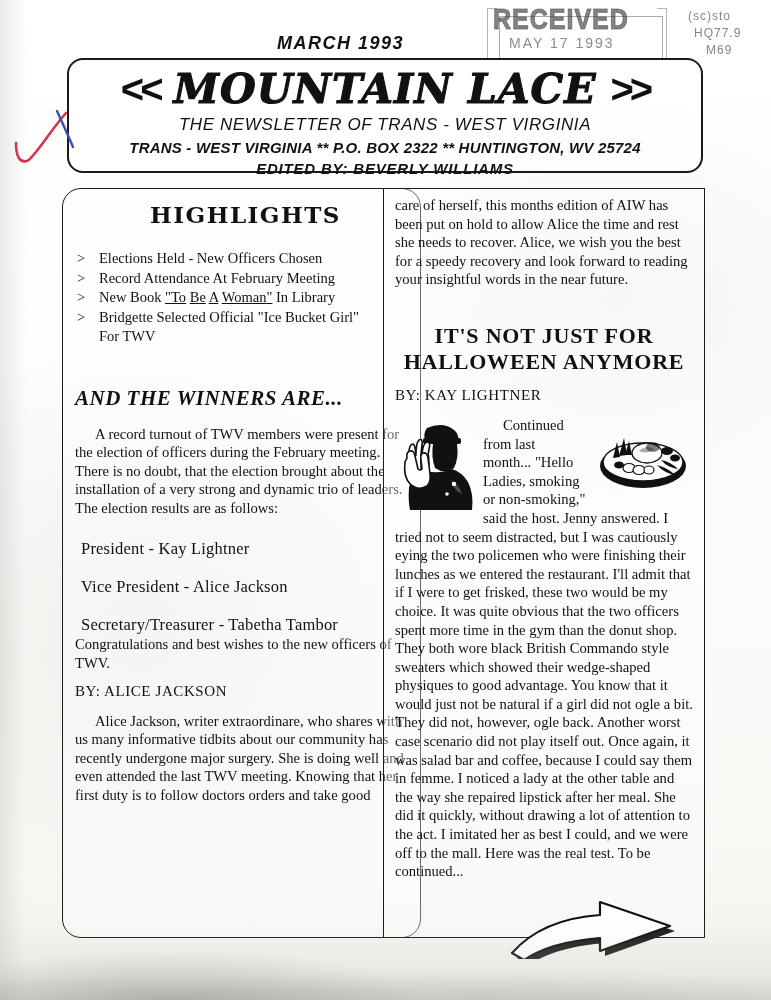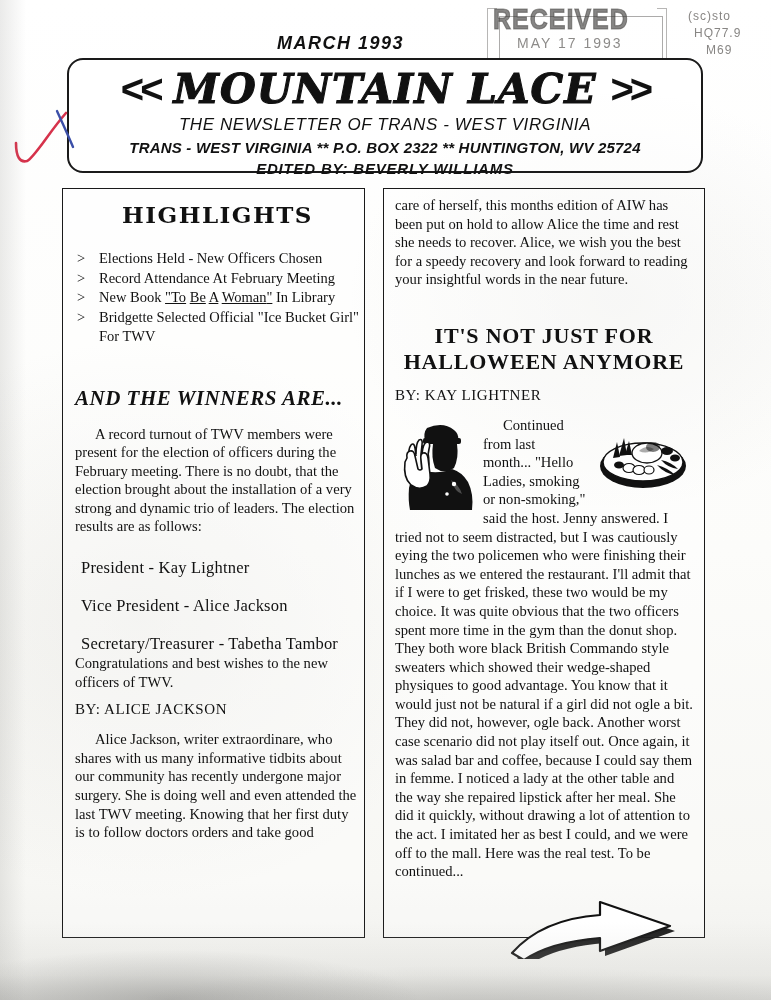--- a/index.html
+++ b/index.html
@@ -68,21 +68,20 @@
     border: 1.5px solid rgba(90,88,86,0.50);
     background: rgba(255,255,255,0.45);
   }
   .stamp-date {
     position: absolute;
     left: 22px; top: 33px;
     font-family: "Liberation Sans", sans-serif;
     font-size: 14px;
     letter-spacing: 2px;
     color: rgba(95,93,90,0.72);
-    margin-left: 8px;
   }
   .stamp-bracket-l, .stamp-bracket-r {
     position: absolute;
     top: 6px;
     width: 9px; height: 50px;
     border: 1.5px solid rgba(95,93,90,0.45);
   }
   .stamp-bracket-l { left: 0px; border-right: none; }
   .stamp-bracket-r { left: 170px; border-left: none; }
 
@@ -179,21 +178,21 @@
     pointer-events: none;
   }
 
   
   .col {
     position: absolute;
     border: 1.5px solid #1a1a1a;
     box-sizing: border-box;
     background: rgba(255,255,255,0.35);
   }
-  .col-left  { left: 62px;  top: 188px; width: 303px; height: 750px; padding: 8px 4px 0 12px; }
+  .col-left  { left: 62px;  top: 188px; width: 359px; height: 750px; padding: 8px 4px 0 12px; border-radius: 19px; }
   .col-right { left: 383px; top: 188px; width: 322px; height: 750px; padding: 7px 11px 0 11px; }
 
   .hl-title {
     text-align: center;
     font-family: "DejaVu Serif", serif;
     font-weight: bold;
     font-size: 23px;
     letter-spacing: 1.5px;
     margin: 4px 0 22px 0;
   }

